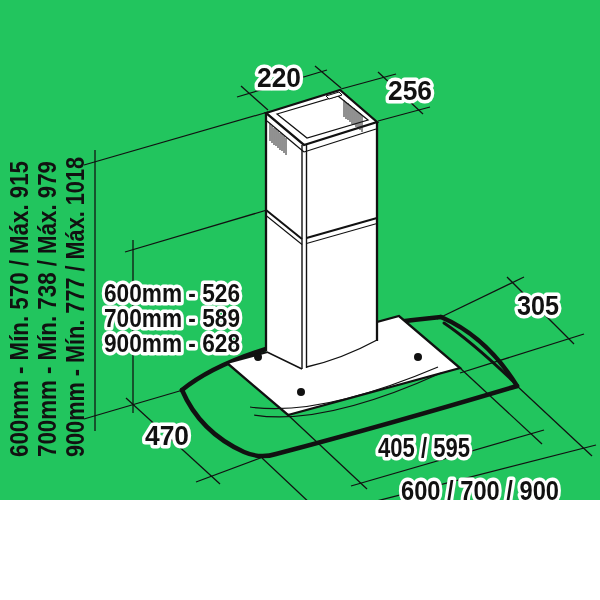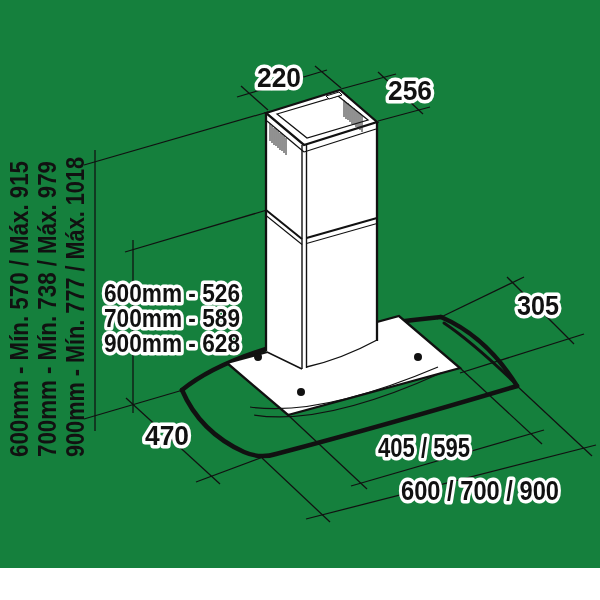--- a/index.html
+++ b/index.html
@@ -1,18 +1,18 @@
 <!DOCTYPE html>
 <html><head>
 <meta charset="utf-8">
 <style>
   html, body { margin: 0; padding: 0; background: #ffffff; }
   .stage {
-    width: 600px; height: 568px; position: relative;
-    background: #15803d; overflow: hidden;
+    width: 600px; height: 500px; position: relative;
+    background: #22c55e; overflow: hidden;
     font-family: "Liberation Sans", sans-serif;
   }
   svg text {
     font-family: "Liberation Sans", sans-serif;
     font-weight: bold;
     fill: #111111;
   }
   .halo {
     paint-order: stroke;
     stroke: #ffffff;

